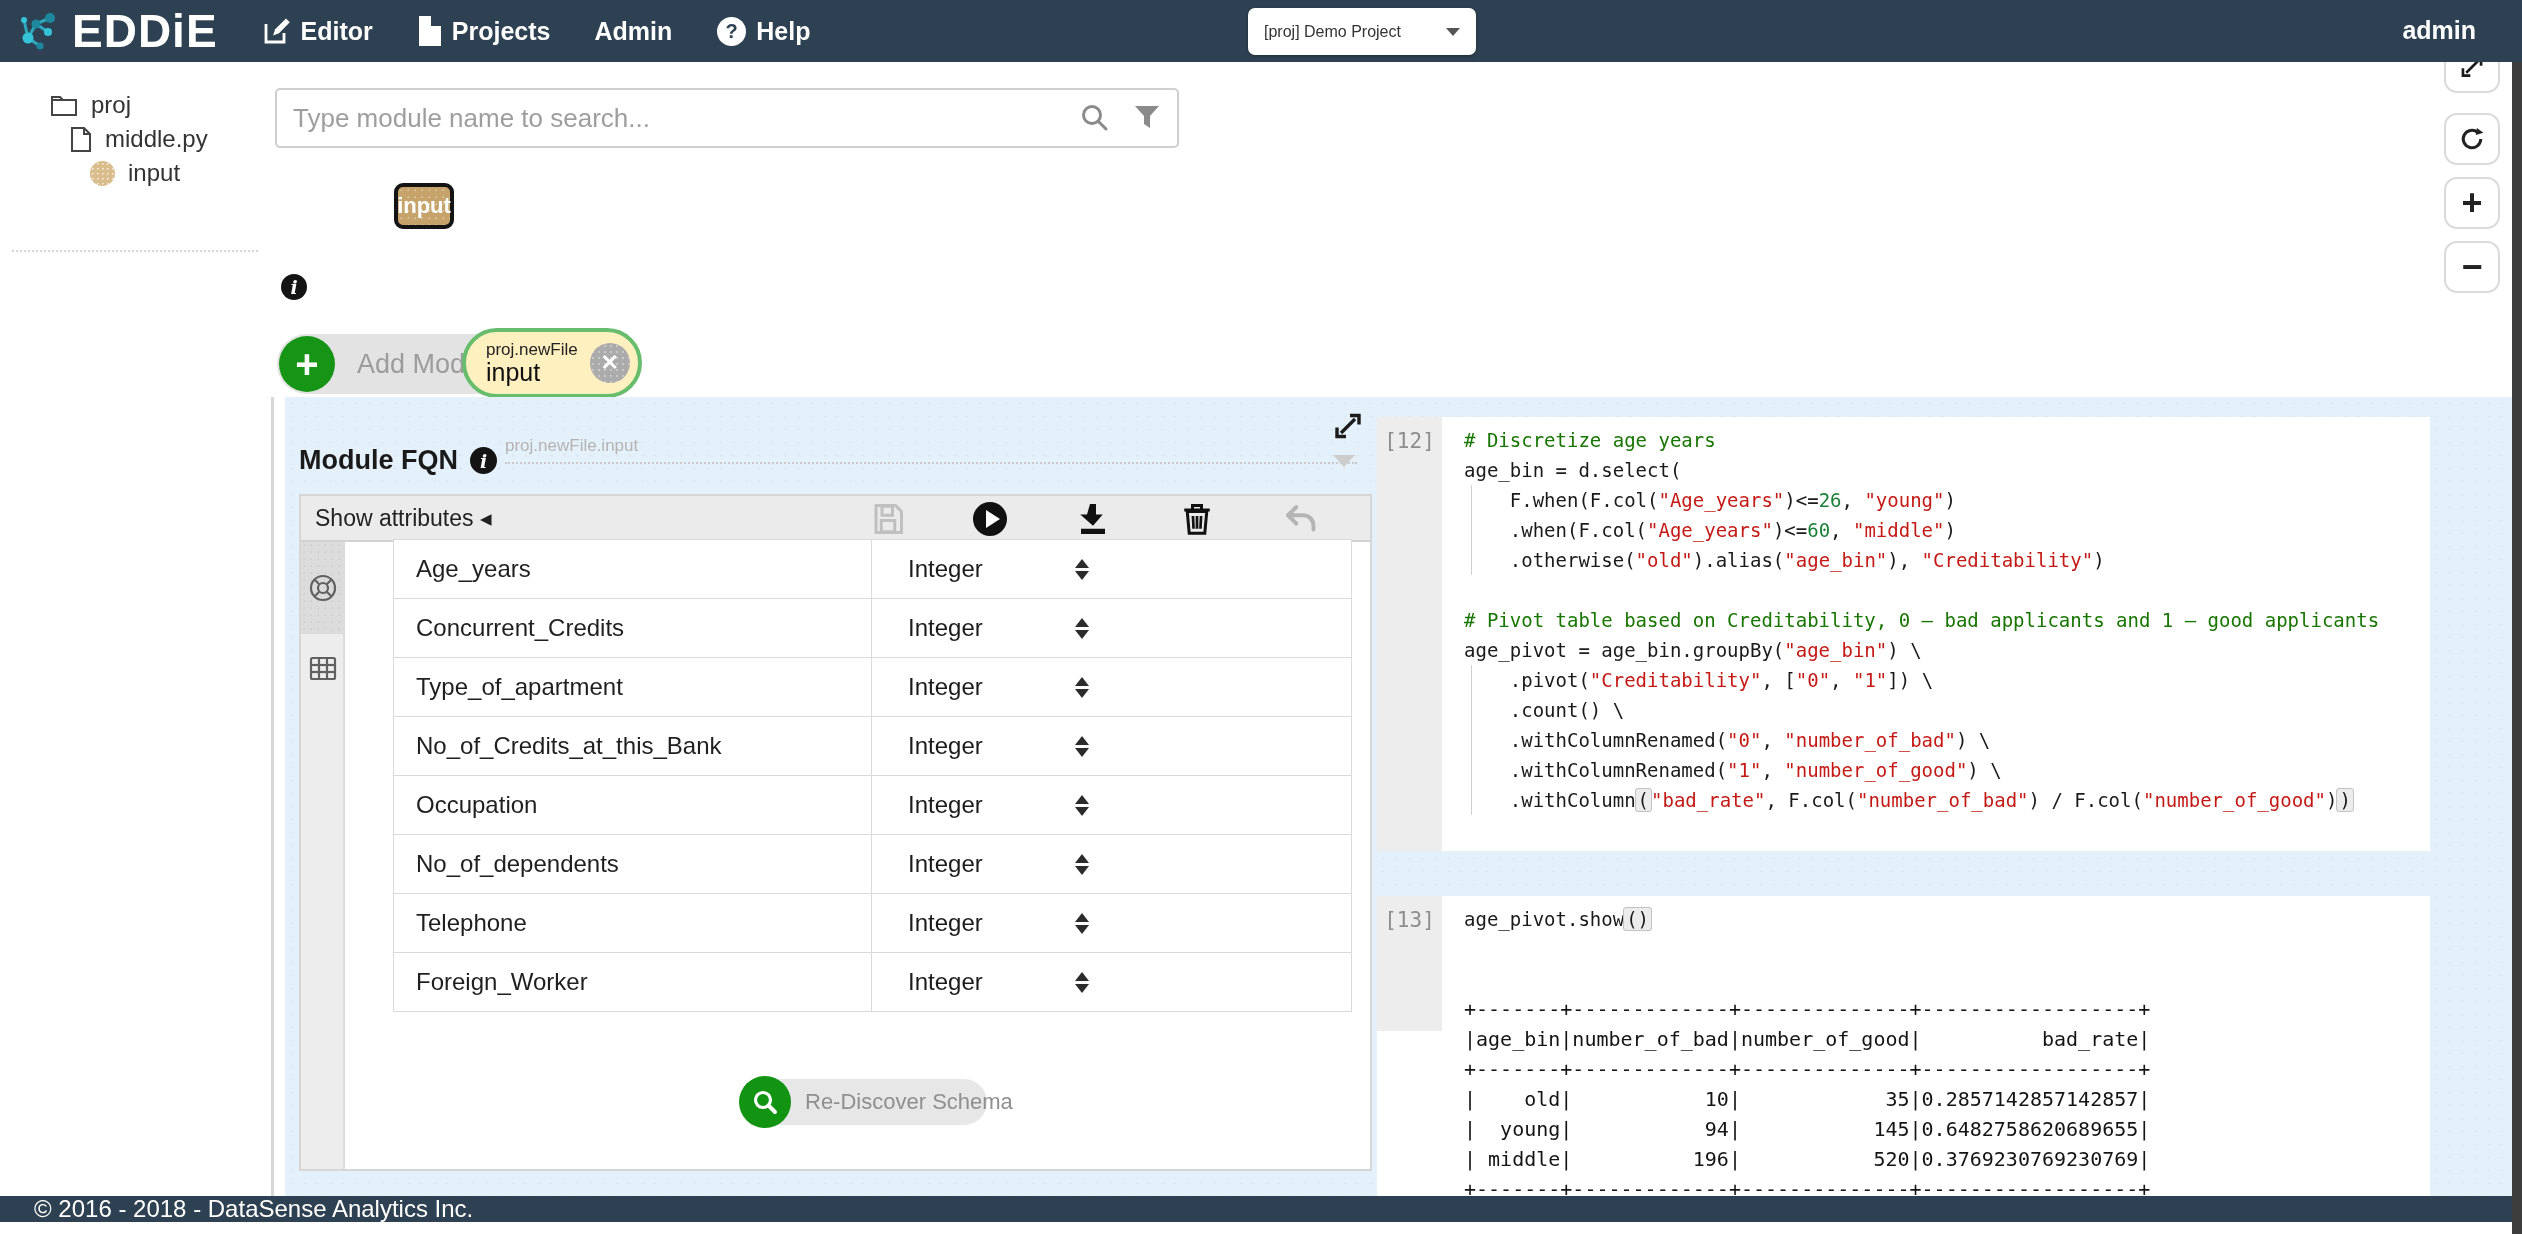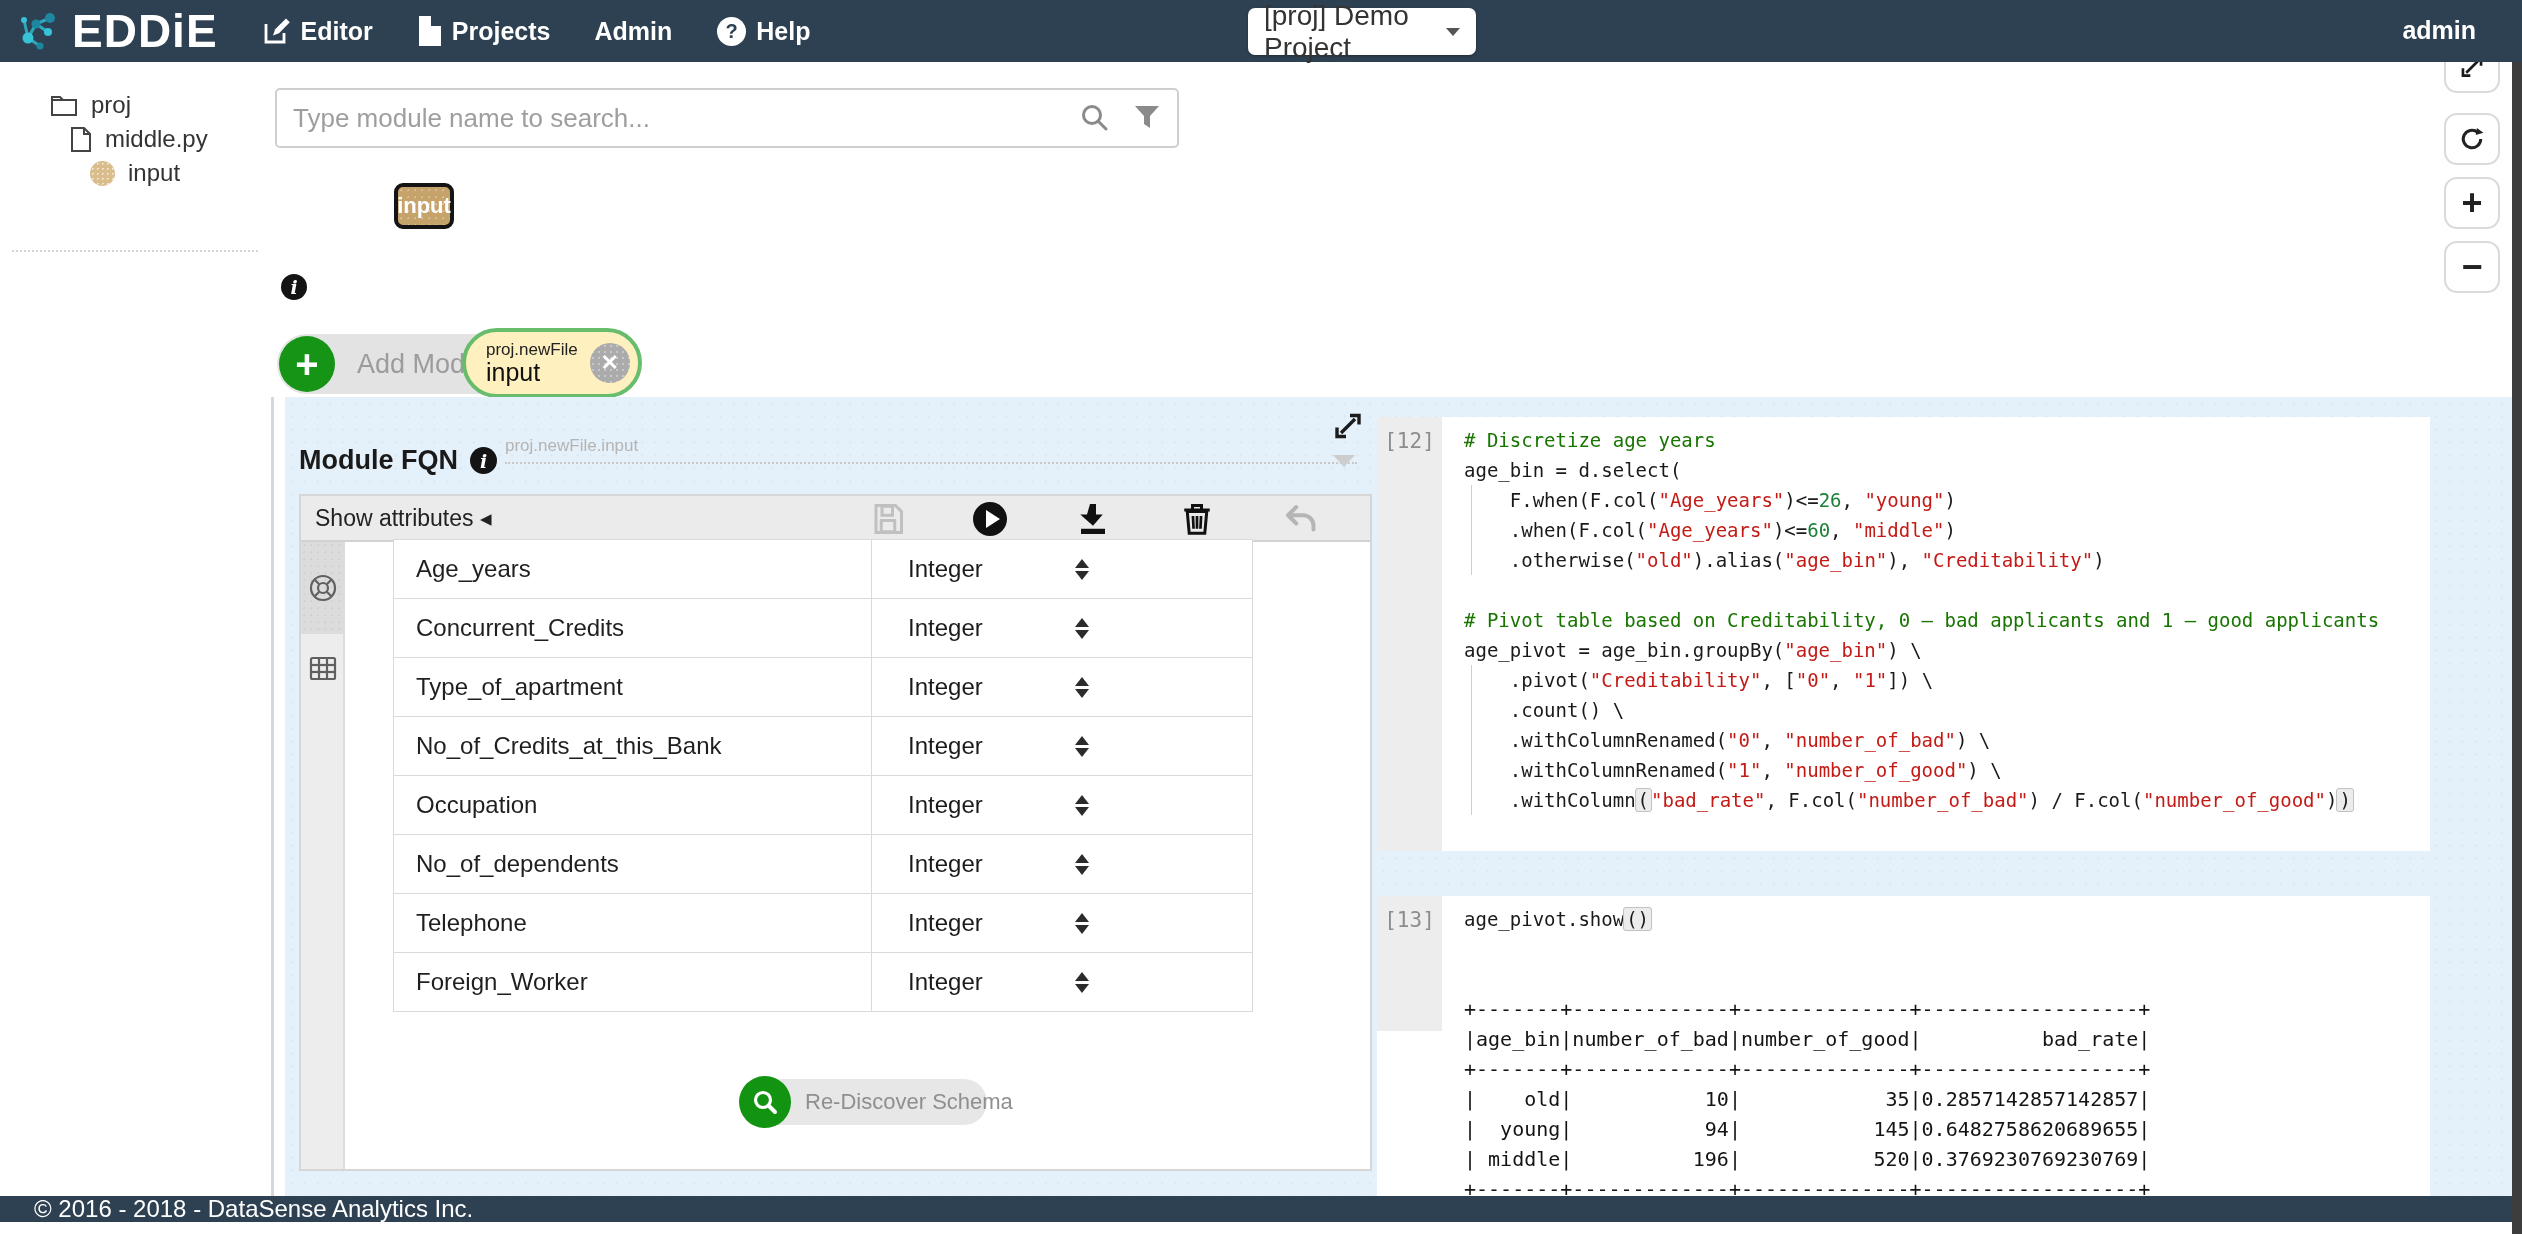--- a/index.html
+++ b/index.html
@@ -6,21 +6,21 @@
   html,body { width:2522px; height:1234px; font-family:"Liberation Sans", sans-serif; background:#fff; overflow:hidden; }
   #app { position:relative; width:2522px; height:1234px; overflow:hidden; }
   .abs { position:absolute; }
   .dots { background-image:radial-gradient(rgba(0,0,0,0.05) 1.2px, transparent 1.2px); background-size:13px 13px; }
 
   
   #navbar { left:0; top:0; width:2522px; height:62px; background:#2e4152; z-index:60; display:flex; align-items:center; padding-left:16px; color:#fff; }
   #logo-text { font-size:46px; font-weight:bold; letter-spacing:1px; margin-left:10px; }
   .nav-item { display:flex; align-items:center; margin-left:44px; font-size:25px; font-weight:bold; cursor:pointer; }
   .nav-item svg { margin-right:9px; }
-  #proj-select { position:absolute; left:1248px; top:8px; width:228px; height:47px; background:#fff; border-radius:7px; color:#333; font-size:28px; font-weight:normal; display:flex; align-items:center; padding:0 16px; box-shadow:0 1px 3px rgba(0,0,0,.35); }
+  #proj-select { position:absolute; left:1248px; top:8px; width:228px; height:47px; background:#fff; border-radius:7px; color:#333; font-size:16px; font-weight:normal; display:flex; align-items:center; padding:0 16px; box-shadow:0 1px 3px rgba(0,0,0,.35); }
   #proj-select .caret { margin-left:auto; width:0; height:0; border-left:7px solid transparent; border-right:7px solid transparent; border-top:8px solid #555; }
   #nav-user { position:absolute; right:46px; top:16px; font-size:25px; font-weight:bold; }
 
   
   #sidebar { left:0; top:62px; width:271px; height:1134px; background:#fff; padding-top:26px; }
   .tree-item { position:relative; height:34px; display:flex; align-items:center; font-size:24px; color:#333; cursor:pointer; }
   .tree-item .ticon { display:inline-flex; margin-right:13px; }
   #tree-drop-line { left:12px; top:188px; width:246px; border-top:2px dotted #d5d5d5; }
   #sidebar-divider { left:271px; top:62px; width:3px; height:1134px; background:#d7d7d7; }
 
@@ -53,21 +53,21 @@
 
   
   #module-card { left:14px; top:97px; width:1073px; height:677px; background:#fff; border:2px solid #d6d6d6; }
   #card-toolbar { left:0; top:0; width:1069px; height:46px; background:#ebebeb; border-bottom:2px solid #d2d2d2; display:flex; align-items:center; }
   #show-attrs { margin-left:14px; font-size:23px; color:#222; cursor:pointer; }
   .tb-icon { position:absolute; top:2px; width:42px; height:42px; display:flex; align-items:center; justify-content:center; cursor:pointer; }
   #tabstrip { left:0; top:46px; width:44px; height:627px; background:#ededed; border-right:2px solid #dcdcdc; }
   .side-tab { width:44px; display:flex; align-items:center; justify-content:center; cursor:pointer; }
   #tab-schema { height:92px; background:#dcdcdc; background-image:radial-gradient(rgba(0,0,0,.06) 1px, transparent 1px); background-size:7px 7px; }
   #tab-table { height:70px; }
-  #attr-table { left:92px; top:44px; width:860px; }
+  #attr-table { left:92px; top:44px; width:959px; }
   .attr-row { position:relative; height:60px; border:1px solid #dadada; margin-top:-1px; display:flex; background:#fff; }
   .attr-name { width:478px; font-size:24px; color:#1f1f1f; display:flex; align-items:center; padding-left:22px; border-right:1px solid #dadada; }
   .attr-type { flex:1; display:flex; align-items:center; padding-left:36px; font-size:24px; color:#1b1b1b; cursor:pointer; }
   .stepper { display:flex; flex-direction:column; margin-left:92px; gap:3px; }
   .stepper i { width:0; height:0; border-left:7px solid transparent; border-right:7px solid transparent; }
   .stepper .up { border-bottom:9px solid #2b2b2b; }
   .stepper .dn { border-top:9px solid #2b2b2b; }
   #rediscover { left:438px; top:580px; height:52px; display:flex; align-items:center; cursor:pointer; }
   #rediscover .pill { position:absolute; left:20px; top:3px; height:46px; width:228px; background:#e7e7e7; border-radius:23px; }
   #rediscover .circ { position:relative; width:52px; height:52px; border-radius:50%; background:#129312; display:flex; align-items:center; justify-content:center; }

